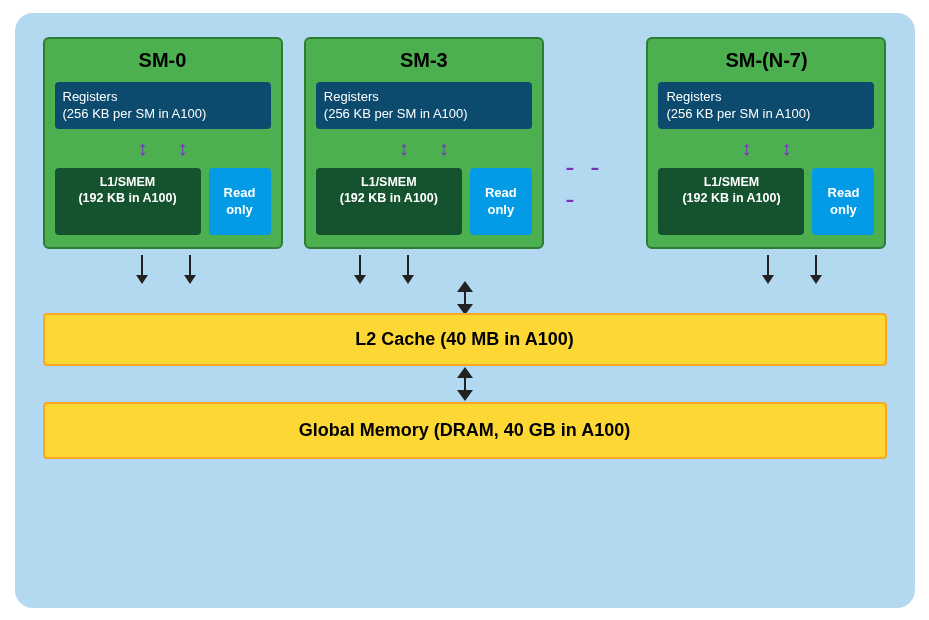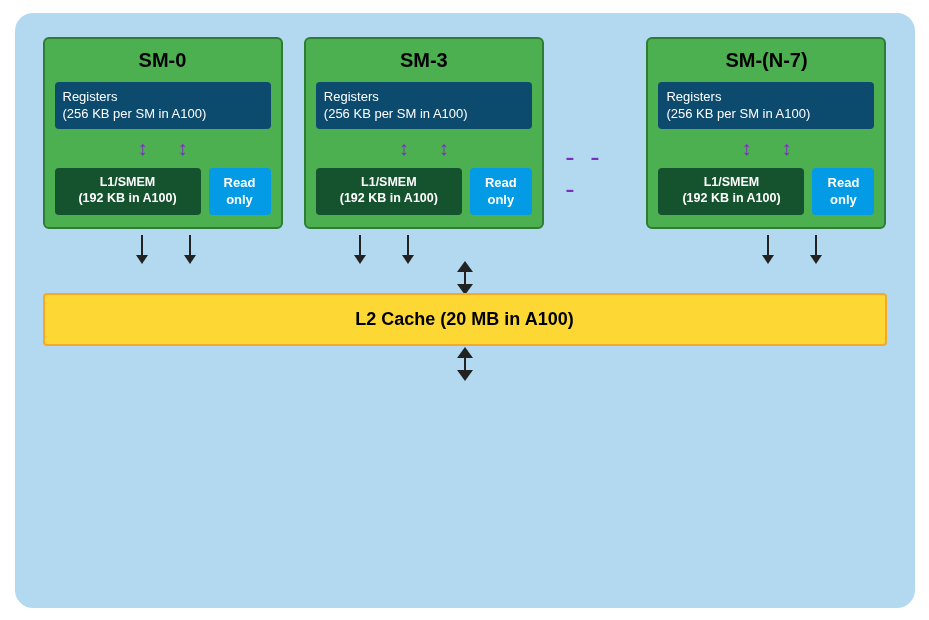--- a/index.html
+++ b/index.html
@@ -73,21 +73,21 @@
       color: #fff;
       font-size: 12.5px;
       font-weight: bold;
       line-height: 1.35;
     }
     .readonly-box {
       background: #039be5;
       border-radius: 4px;
       width: 62px;
       flex-shrink: 0;
-      padding: 6px 4px;
+      padding: 16px 4px;
       text-align: center;
       color: #fff;
       font-size: 13px;
       font-weight: bold;
       line-height: 1.35;
     }
     .dots-col {
       display: flex;
       align-items: center;
       justify-content: center;
@@ -248,24 +248,27 @@
 
   <div style="display:flex;justify-content:center;align-items:center;height:30px;">
     <div style="display:flex;flex-direction:column;align-items:center;">
       <div style="width:0;height:0;border-left:8px solid transparent;border-right:8px solid transparent;border-bottom:11px solid #222;"></div>
       <div style="width:2px;height:12px;background:#222;"></div>
       <div style="width:0;height:0;border-left:8px solid transparent;border-right:8px solid transparent;border-top:11px solid #222;"></div>
     </div>
   </div>
 
   <div class="l2-bar">
-    <span>L2 Cache (20 MB in A100)</span>
+    <span>L2 Cache (40 MB in A100)</span>
   </div>
 
   <div class="between-bars">
     <div style="display:flex;flex-direction:column;align-items:center;">
       <div style="width:0;height:0;border-left:8px solid transparent;border-right:8px solid transparent;border-bottom:11px solid #222;"></div>
       <div style="width:2px;height:12px;background:#222;"></div>
       <div style="width:0;height:0;border-left:8px solid transparent;border-right:8px solid transparent;border-top:11px solid #222;"></div>
     </div>
   </div>
 
+  <div class="gm-bar">
+    <span>Global Memory (DRAM, 40 GB in A100)</span>
+  </div>
 </div>
 
 </body></html>

